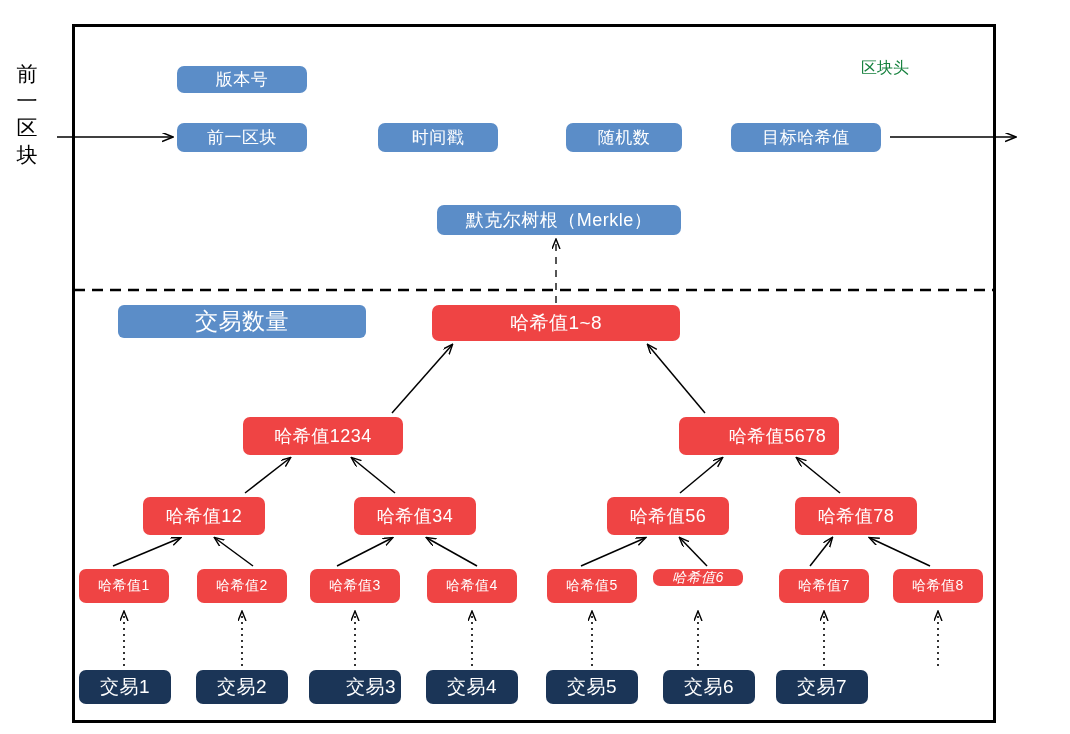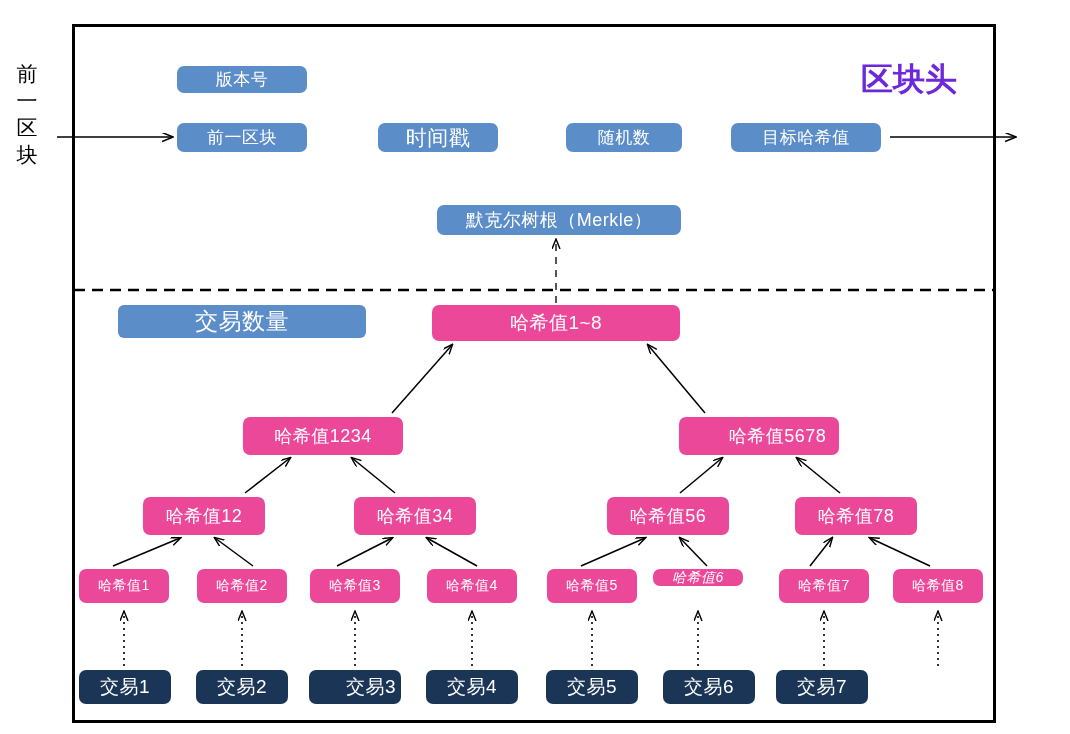--- a/index.html
+++ b/index.html
@@ -31,39 +31,38 @@
     display: flex;
     align-items: center;
     justify-content: center;
     color: #ffffff;
     white-space: nowrap;
     border-radius: 7px;
     letter-spacing: 0.5px;
     z-index: 5;
   }
   .node.blue   { background: #5B8DC8; }
-  .node.teal   { background: #ec4899; }
+  .node.teal   { background: #ef4444; }
   .node.navy   { background: #1B3557; }
 
   .side-label {
     position: absolute;
     width: 34px;
     text-align: center;
     color: #000000;
     font-size: 21px;
     line-height: 27px;
     z-index: 6;
   }
   .area-title {
     position: absolute;
-    color: #6d28d9;
-    font-size: 32px;
+    color: #15803d;
+    font-size: 16px;
     white-space: nowrap;
     z-index: 6;
-    font-weight: bold;
   }
 </style>
 </head>
 <body>
 
 <div id="stage">
 
   <svg class="layer" viewBox="0 0 1070 734" xmlns="http://www.w3.org/2000/svg">
     <defs>
       <marker id="ah" markerWidth="11" markerHeight="11" refX="9" refY="4" orient="auto" markerUnits="userSpaceOnUse">
@@ -114,21 +113,21 @@
   </svg>
 
   <div class="side-label" style="left:10px; top:60px;">前一区块</div>
 
 
   <div class="area-title" style="left:861px; top:58px;">区块头</div>
 
   <div id="boxes">
       <div class="node blue" style="left: 177px; top: 66px; width: 130px; height: 27px; font-size: 17px;">版本号</div>
       <div class="node blue" style="left: 177px; top: 123px; width: 130px; height: 29px; font-size: 17px;">前一区块</div>
-      <div class="node blue" style="left: 378px; top: 123px; width: 120px; height: 29px; font-size: 21px; border-radius: 7px;">时间戳</div>
+      <div class="node blue" style="left: 378px; top: 123px; width: 120px; height: 29px; font-size: 17px; border-radius: 7px;">时间戳</div>
       <div class="node blue" style="left: 566px; top: 123px; width: 116px; height: 29px; font-size: 17px;">随机数</div>
       <div class="node blue" style="left: 731px; top: 123px; width: 150px; height: 29px; font-size: 17px;">目标哈希值</div>
       <div class="node blue" style="left: 437px; top: 205px; width: 244px; height: 30px; font-size: 18px;">默克尔树根（Merkle）</div>
       <div class="node blue" style="left: 118px; top: 305px; width: 248px; height: 33px; font-size: 23px; border-radius: 6px;">交易数量</div>
       <div class="node teal" style="left: 432px; top: 305px; width: 248px; height: 36px; font-size: 19px;">哈希值1~8</div>
       <div class="node teal" style="left: 243px; top: 417px; width: 160px; height: 38px; font-size: 18px;">哈希值1234</div>
       <div class="node teal" style="left: 679px; top: 417px; width: 160px; height: 38px; font-size: 18px; padding-left: 37px;">哈希值5678</div>
       <div class="node teal" style="left: 143px; top: 497px; width: 122px; height: 38px; font-size: 18px;">哈希值12</div>
       <div class="node teal" style="left: 354px; top: 497px; width: 122px; height: 38px; font-size: 18px;">哈希值34</div>
       <div class="node teal" style="left: 607px; top: 497px; width: 122px; height: 38px; font-size: 18px;">哈希值56</div>

